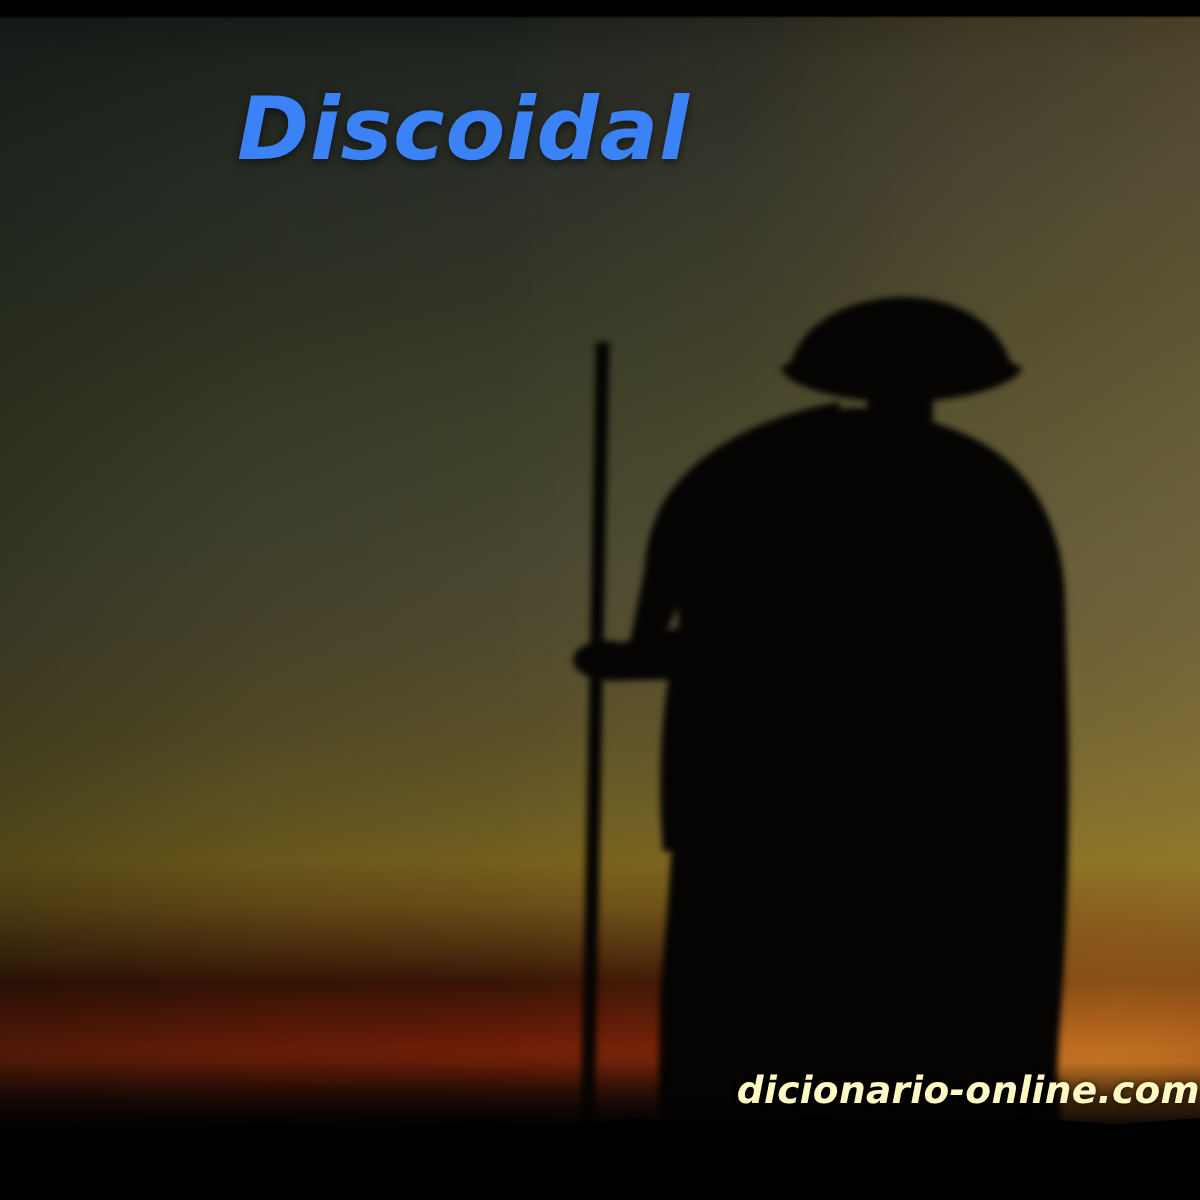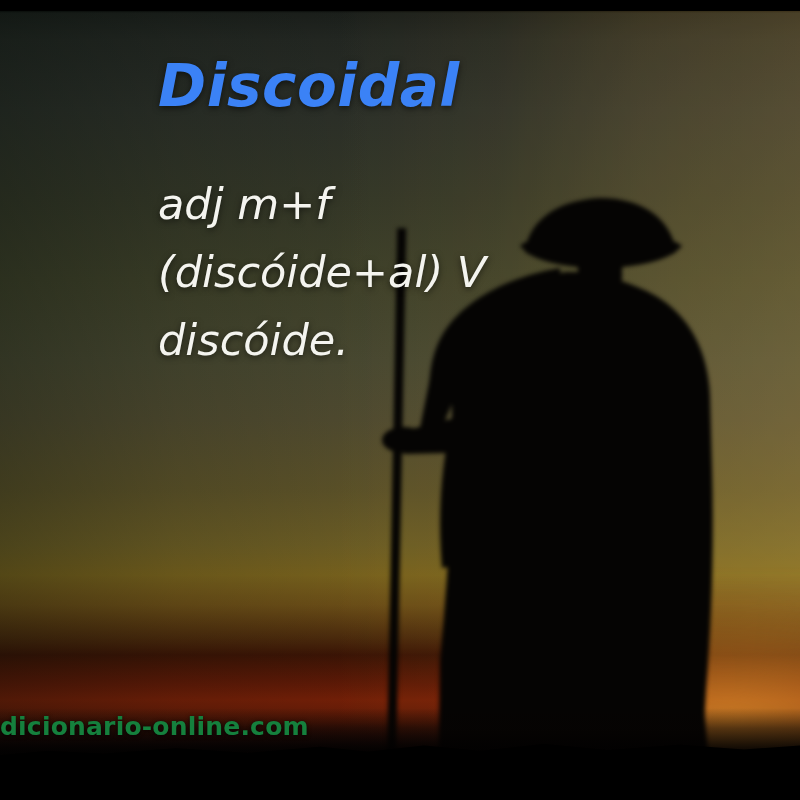--- a/index.html
+++ b/index.html
@@ -168,26 +168,27 @@
     color: #f4f4ef;
     text-shadow: 0 2px 6px rgba(0,0,0,0.55);
   }
   .definition .defline { display: block; white-space: nowrap; }
 
   .site-footer {
     position: absolute;
     left: 0;
     right: 0;
     top: 712px;
-    text-align: left;
+    text-align: right;
     font-family: "DejaVu Sans", sans-serif;
     font-size: 25px;
+    font-style: italic;
     font-weight: 700;
     letter-spacing: 0.2px;
-    color: #15803d;
+    color: #fef9c3;
     text-shadow: 0 1px 4px rgba(0,0,0,0.8);
   }
 </style>
 </head>
 <body>
 
 <div class="card">
 
   <div class="sky"></div>
   <div class="sky-warm-right"></div>
@@ -247,22 +248,17 @@
 
   <div class="ground"></div>
   <div class="ground-ridge"></div>
 
   <div class="top-bar"></div>
 
   <div class="text-layer">
 
     <div class="headword">Discoidal</div>
 
-    <div class="definition">
-      <span class="defline">adj m+f</span>
-      <span class="defline">(discóide+al) V</span>
-      <span class="defline">discóide.</span>
-    </div>
 
     <div class="site-footer">dicionario-online.com</div>
   </div>
 
 </div>
 
 </body></html>

